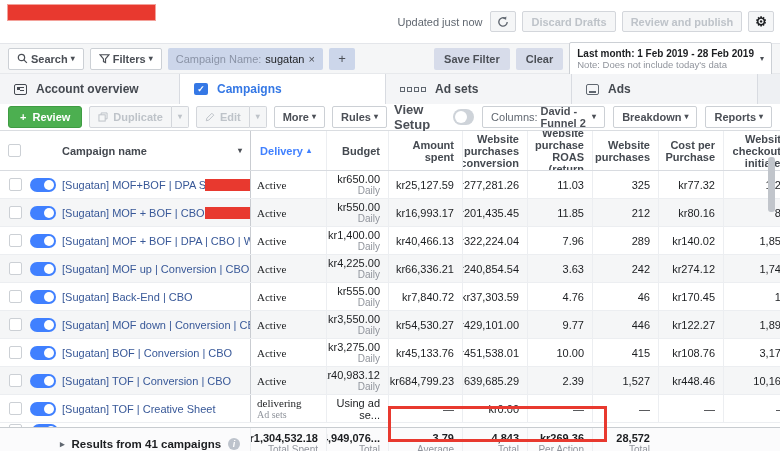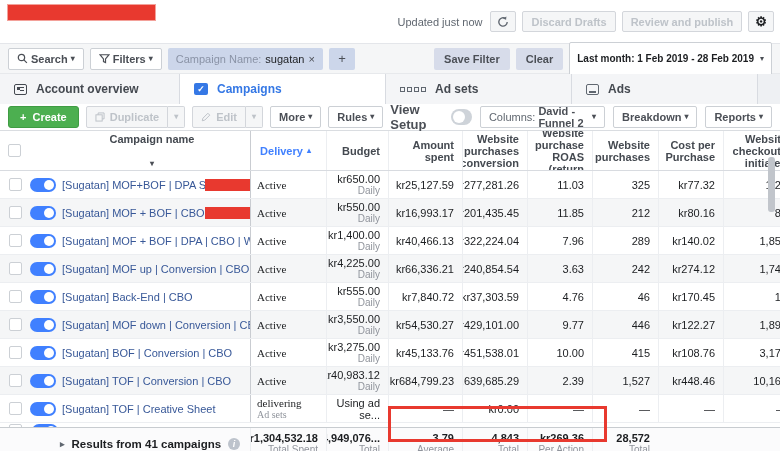--- a/index.html
+++ b/index.html
@@ -91,21 +91,21 @@
 
   
   .table { position:relative; }
   .grid { display:grid; grid-template-columns:30px 26px 194px 76px 62px 74px 65px 65px 66px 65px 72px; }
   .thead { height:40px; background:#fff; border-bottom:1px solid #d8dbe0; font-weight:bold;
            color:#444950; }
   .th { display:flex; flex-direction:column; justify-content:center; padding:2px 8px 2px 6px;
         border-left:1px solid #eceef1; line-height:12px; overflow:hidden; }
   .th.numeric { text-align:right; align-items:flex-end; padding-right:8px; }
   .th.nob { border-left:none; }
-  .th-name { flex-direction:column; align-items:center; justify-content:space-between; }
+  .th-name { flex-direction:row; align-items:center; justify-content:space-between; }
   .th-delivery { color:#4080ff; border-left:1px solid #c9ccd1; flex-direction:row;
                  align-items:center; gap:4px; }
   .th-delivery .lbl { margin-left:-4px; white-space:nowrap; }
   .sortup { font-size:8px; color:#4080ff; }
   .checkbox { width:13px; height:13px; border:1px solid #ccd0d5; border-radius:2px;
               background:#fff; display:inline-block; cursor:pointer; }
 
   .tbody .row { height:28px; }
   .tbody .row:nth-child(even) { background:#f5f6f7; }
   .row { position:relative; border-bottom:1px solid #eceef1; }
@@ -203,20 +203,21 @@
       <span class="chip-value">sugatan</span>
       <span class="chip-x">×</span>
     </span>
     <span class="chip chip-add">+</span>
     <span class="fb-right">
       <span class="soft-btn">Save Filter</span>
       <span class="soft-btn">Clear</span>
       <span class="datebox">
         <span class="dlines">
           <span class="date-main">Last month: 1 Feb 2019 - 28 Feb 2019</span>
+          <span class="date-note">Note: Does not include today's data</span>
         </span>
         <span class="caret">▾</span>
       </span>
     </span>
   </div>
 
   <div class="tabstrip">
     <div class="tab" style="width:180px">
       <span class="ticon ao-icon"></span>
       <span>Account overview</span>
@@ -237,21 +238,21 @@
     <div class="tab" style="width:186px">
       <span class="ticon ads-icon"></span>
       <span>Ads</span>
     </div>
     <div class="tab-filler"></div>
   </div>
 
   <div class="toolbar">
     <span class="create-btn">
       <span>+</span>
-      <span>Create</span>
+      <span>Review</span>
     </span>
     <span class="split">
       <span class="seg">
         <span>
           <svg width="10" height="10" viewBox="0 0 16 16">
             <rect x="1.5" y="4.5" width="10" height="10" fill="none" stroke="#bec3c9" stroke-width="1.6"></rect>
             <path d="M5 4.5 v-3 h9.5 v9.5 h-3" fill="none" stroke="#bec3c9" stroke-width="1.6"></path>
           </svg>
         </span>
         <span>Duplicate</span>

